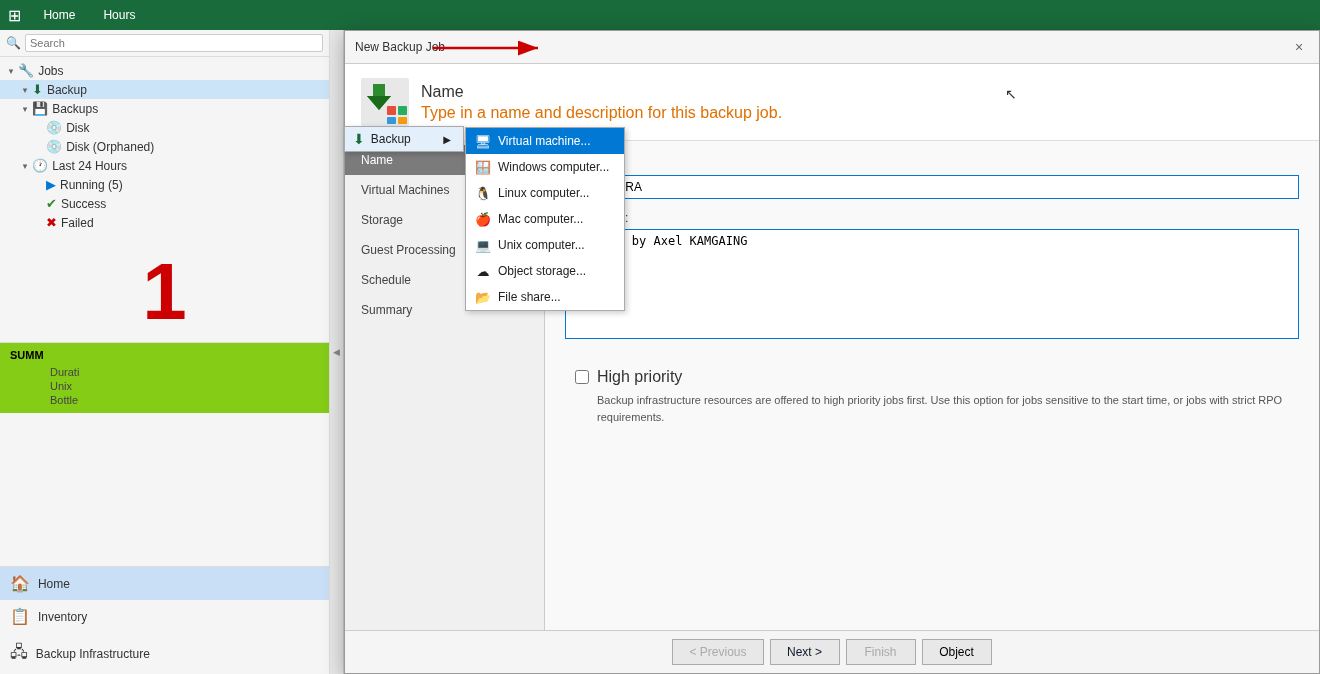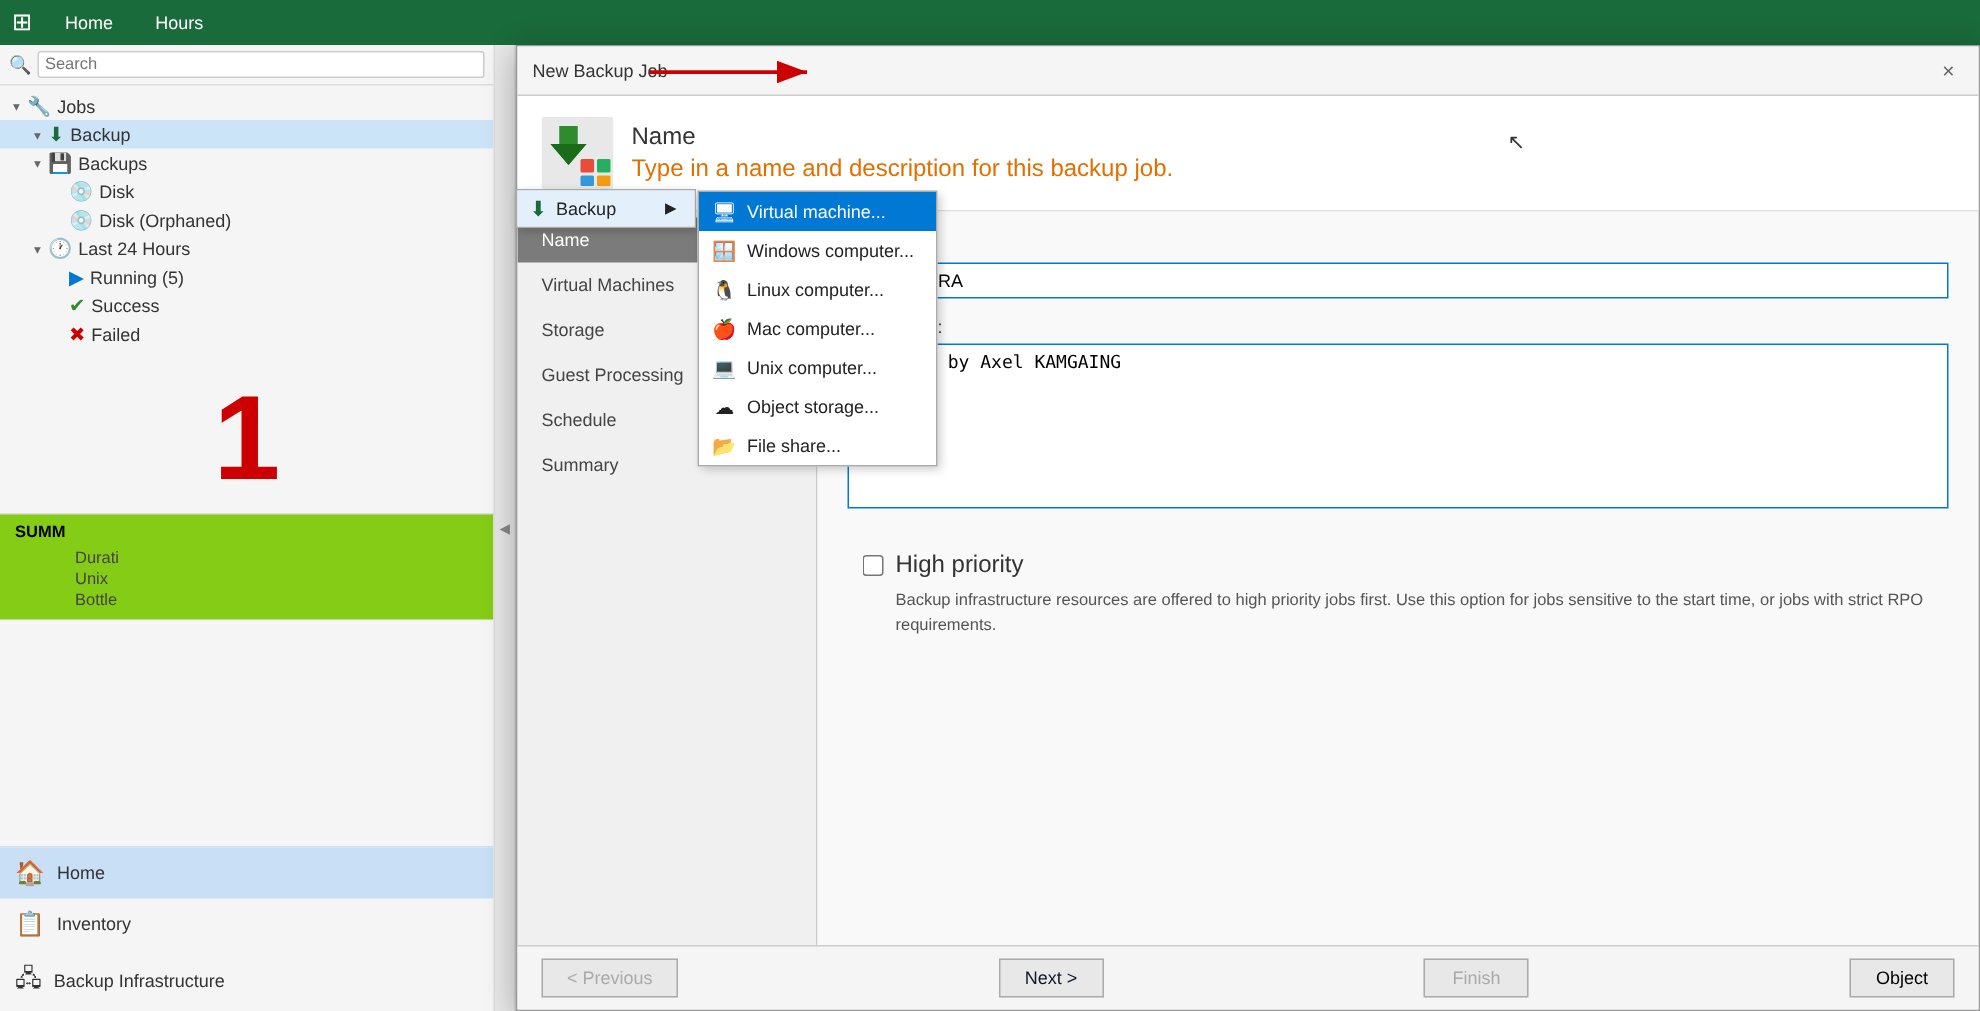--- a/index.html
+++ b/index.html
@@ -305,21 +305,21 @@
       color: #555;
       line-height: 1.5;
       padding-left: 22px;
     }
 
     
     .dialog-footer {
       border-top: 1px solid #ccc;
       padding: 8px 16px;
       display: flex;
-      justify-content: space-between;
+      justify-content: center;
       gap: 6px;
       background: #f5f5f5;
     }
     .btn {
       padding: 5px 16px;
       font-size: 12px;
       border: 1px solid #aaa;
       background: #e8e8e8;
       cursor: pointer;
       min-width: 70px;

